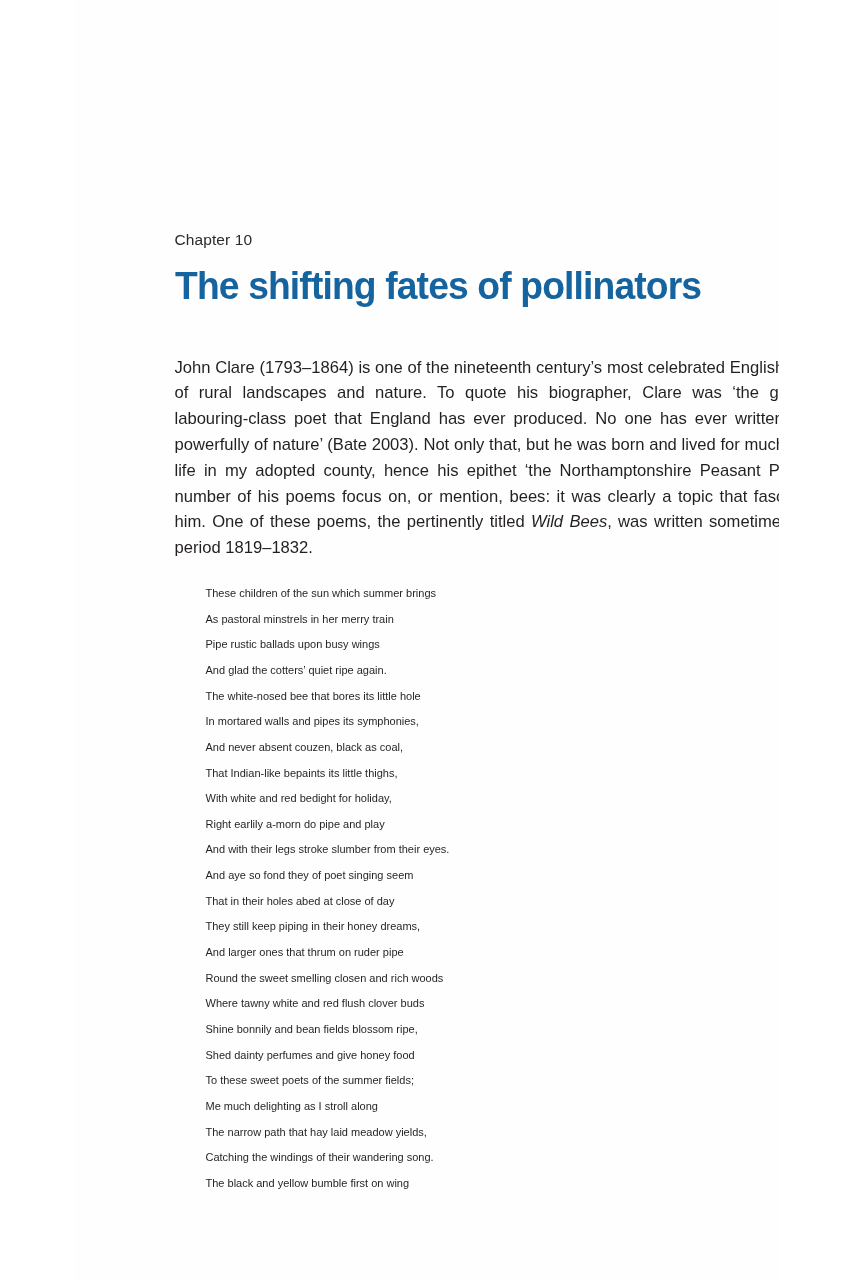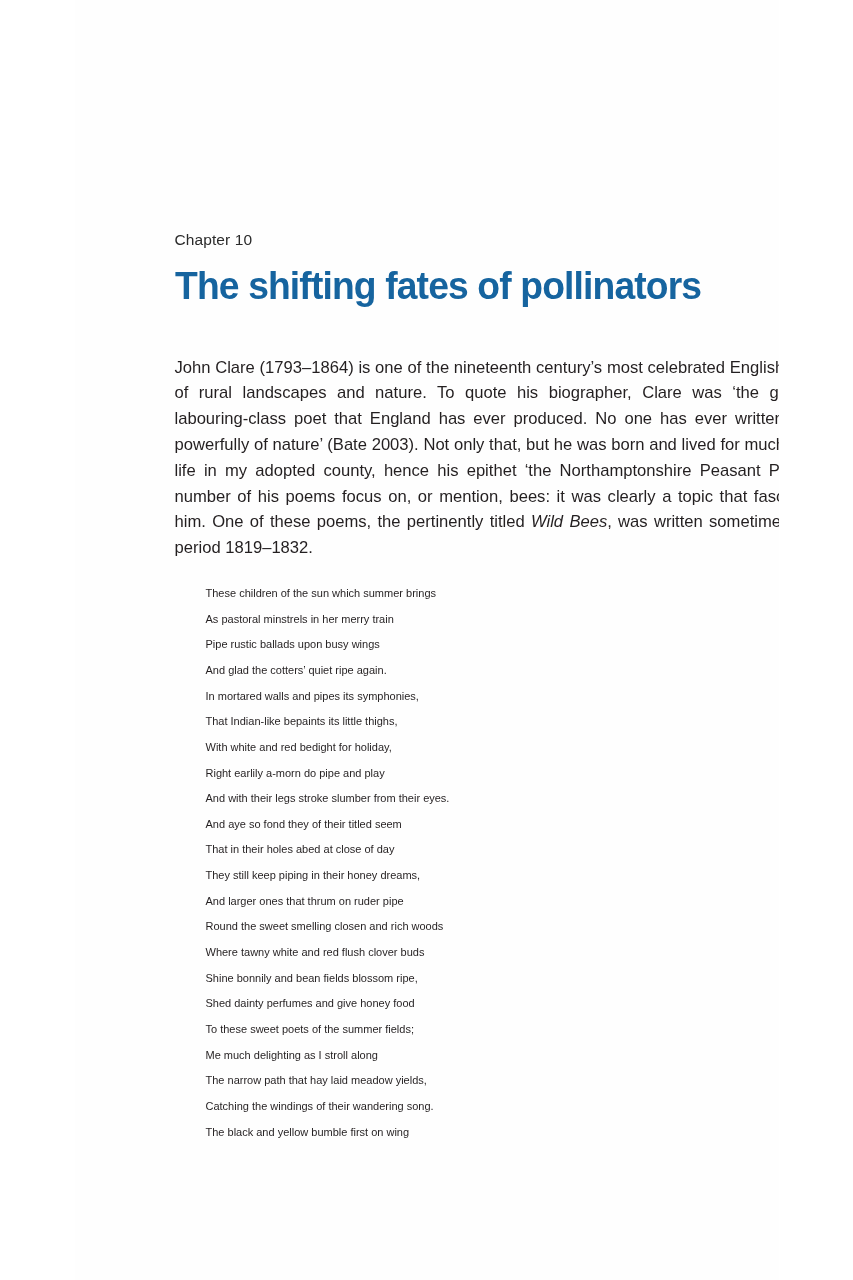--- a/index.html
+++ b/index.html
@@ -85,26 +85,28 @@
 
     <h1 class="chapter-title">The shifting fates of pollinators</h1>
 
     <p class="intro"><span class="lead">John Clare (1793–1864)</span><span> is one of the nineteenth century’s most celebrated English poets of rural landscapes and nature. To quote his biographer, Clare was ‘the greatest labouring-class poet that England has ever produced. No one has ever written more powerfully of nature’ (Bate 2003). Not only that, but he was born and lived for much of his life in my adopted county, hence his epithet ‘the Northamptonshire Peasant Poet’. A number of his poems focus on, or mention, bees: it was clearly a topic that fascinated him. One of these poems, the pertinently titled </span><span class="work-title">Wild Bees</span><span>, was written sometime in the period 1819–1832.</span></p>
 
     <div class="poem">
       <div class="poem-line">These children of the sun which summer brings</div>
       <div class="poem-line">As pastoral minstrels in her merry train</div>
       <div class="poem-line">Pipe rustic ballads upon busy wings</div>
       <div class="poem-line">And glad the cotters’ quiet ripe again.</div>
+      <div class="poem-line">The white-nosed bee that bores its little hole</div>
       <div class="poem-line">In mortared walls and pipes its symphonies,</div>
+      <div class="poem-line">And never absent couzen, black as coal,</div>
       <div class="poem-line">That Indian-like bepaints its little thighs,</div>
       <div class="poem-line">With white and red bedight for holiday,</div>
       <div class="poem-line">Right earlily a-morn do pipe and play</div>
       <div class="poem-line">And with their legs stroke slumber from their eyes.</div>
-      <div class="poem-line">And aye so fond they of their titled seem</div>
+      <div class="poem-line">And aye so fond they of poet singing seem</div>
       <div class="poem-line">That in their holes abed at close of day</div>
       <div class="poem-line">They still keep piping in their honey dreams,</div>
       <div class="poem-line">And larger ones that thrum on ruder pipe</div>
       <div class="poem-line">Round the sweet smelling closen and rich woods</div>
       <div class="poem-line">Where tawny white and red flush clover buds</div>
       <div class="poem-line">Shine bonnily and bean fields blossom ripe,</div>
       <div class="poem-line">Shed dainty perfumes and give honey food</div>
       <div class="poem-line">To these sweet poets of the summer fields;</div>
       <div class="poem-line">Me much delighting as I stroll along</div>
       <div class="poem-line">The narrow path that hay laid meadow yields,</div>

